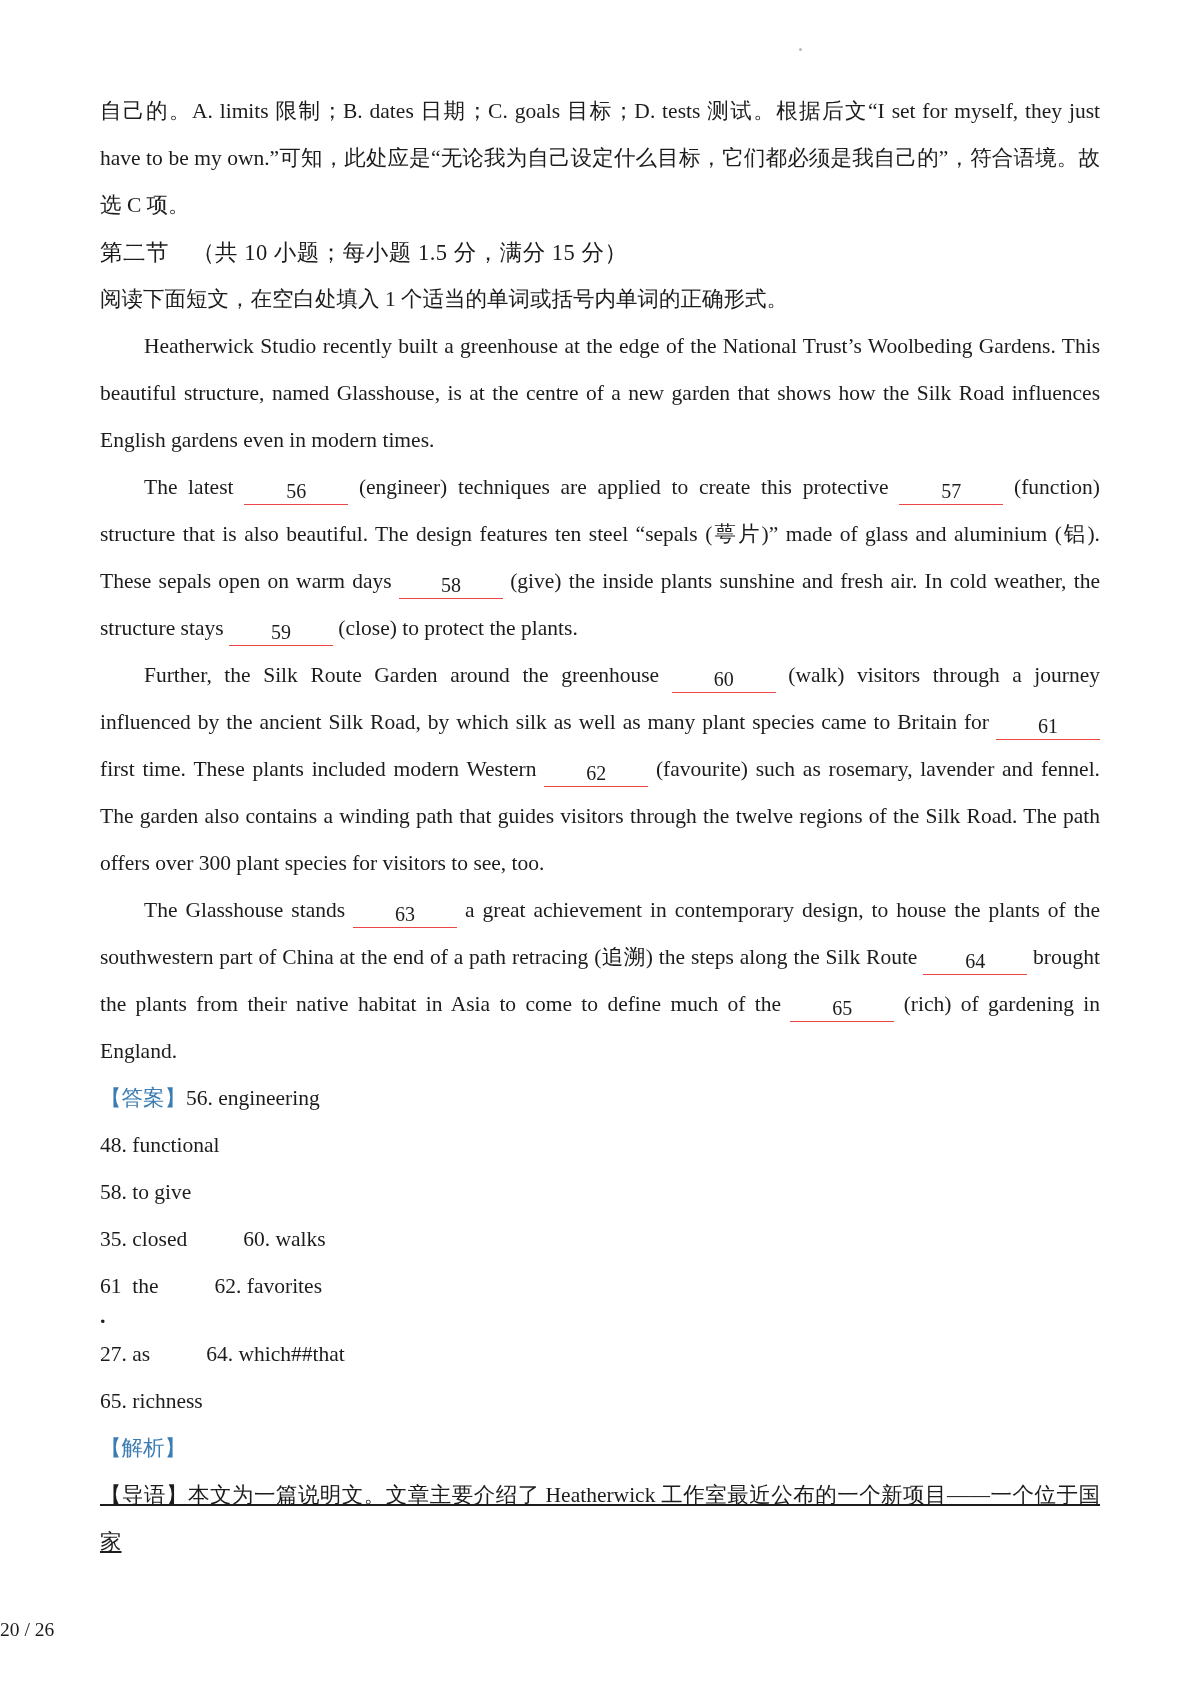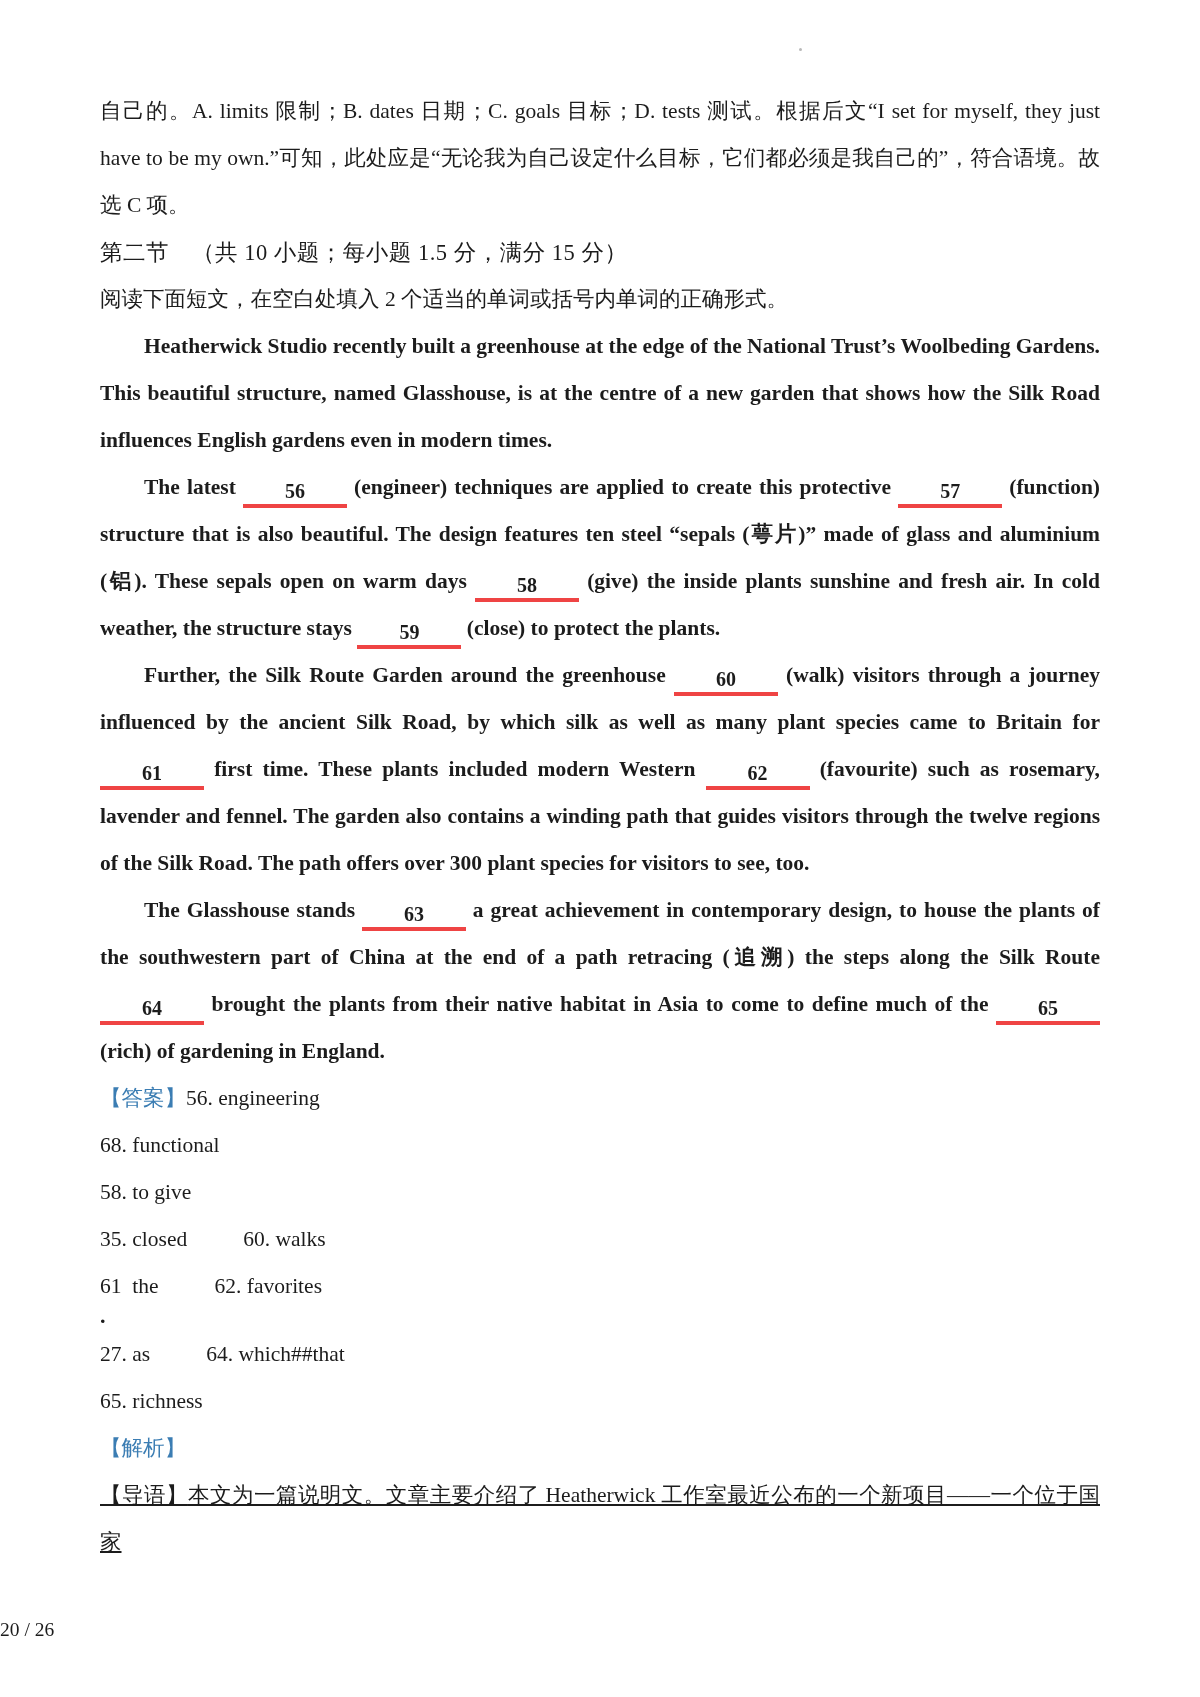--- a/index.html
+++ b/index.html
@@ -14,30 +14,30 @@
     font-family: "Liberation Serif", "DejaVu Serif", serif;
     overflow: hidden;
   }
   .doc {
     padding: 88px 100px 0 100px;
     font-size: 21.5px;
     line-height: 47px;
   }
   .doc p, .doc h2, .doc div { margin: 0; padding: 0; }
   .para { text-align: justify; }
-  .indent { text-indent: 44px; font-weight: bold; }
+  .indent { text-indent: 44px; }
   .heading {
     font-size: 22.5px;
     font-weight: normal;
     letter-spacing: 0.5px;
   }
   .blank {
     display: inline-block;
     min-width: 104px;
-    border-bottom: 4px solid #ef4444;
+    border-bottom: 1px solid #ef4444;
     text-align: center;
     text-indent: 0;
     font-size: 20px;
     line-height: 26px;
     vertical-align: -4px;
   }
   .ans-first { }
   .label { color: var(--accent); }
   .black-label { color: var(--ink); }
   .ans-cell { white-space: pre-wrap; margin-top: 46px; }
@@ -71,36 +71,36 @@
 
 <div class="page">
   <div class="speck"></div>
 
   <div class="doc">
 
     <p class="para">自己的。A. limits 限制；B. dates 日期；C. goals 目标；D. tests 测试。根据后文“I set for myself, they just have to be my own.”可知，此处应是“无论我为自己设定什么目标，它们都必须是我自己的”，符合语境。故选 C 项。</p>
 
     <h2 class="heading">第二节　（共 10 小题；每小题 1.5 分，满分 15 分）</h2>
 
-    <p class="para">阅读下面短文，在空白处填入 2 个适当的单词或括号内单词的正确形式。</p>
+    <p class="para">阅读下面短文，在空白处填入 1 个适当的单词或括号内单词的正确形式。</p>
 
     <p class="para indent">Heatherwick Studio recently built a greenhouse at the edge of the National Trust’s Woolbeding Gardens. This beautiful structure, named Glasshouse, is at the centre of a new garden that shows how the Silk Road influences English gardens even in modern times.</p>
 
     <p class="para indent">The latest <span class="blank">56</span> (engineer) techniques are applied to create this protective <span class="blank">57</span> (function) structure that is also beautiful. The design features ten steel “sepals (萼片)” made of glass and aluminium (铝). These sepals open on warm days <span class="blank">58</span> (give) the inside plants sunshine and fresh air. In cold weather, the structure stays <span class="blank">59</span> (close) to protect the plants.</p>
 
     <p class="para indent">Further, the Silk Route Garden around the greenhouse <span class="blank">60</span> (walk) visitors through a journey influenced by the ancient Silk Road, by which silk as well as many plant species came to Britain for <span class="blank">61</span> first time. These plants included modern Western <span class="blank">62</span> (favourite) such as rosemary, lavender and fennel. The garden also contains a winding path that guides visitors through the twelve regions of the Silk Road. The path offers over 300 plant species for visitors to see, too.</p>
 
     <p class="para indent">The Glasshouse stands <span class="blank">63</span> a great achievement in contemporary design, to house the plants of the southwestern part of China at the end of a path retracing (追溯) the steps along the Silk Route <span class="blank">64</span> brought the plants from their native habitat in Asia to come to define much of the <span class="blank">65</span> (rich) of gardening in England.</p>
 
     <div class="ans-first">
       <span class="label">【答案】</span><span class="ans-cell">56. engineering</span>
     </div>
 
     <div>
-        <div class="ans-row"><span class="ans-cell">68. functional</span></div>
+        <div class="ans-row"><span class="ans-cell">48. functional</span></div>
         <div class="ans-row"><span class="ans-cell">58. to give</span></div>
         <div class="ans-row"><span class="ans-cell">35. closed</span><span class="ans-cell">60. walks</span></div>
         <div class="ans-row"><span class="ans-cell">61&nbsp;&nbsp;the</span><span class="ans-cell">62. favorites</span></div>
       </div>
 
     <div class="stray">.</div>
 
     <div>
         <div class="ans-row"><span class="ans-cell">27. as</span><span class="ans-cell">64. which##that</span></div>
         <div class="ans-row"><span class="ans-cell">65. richness</span></div>

